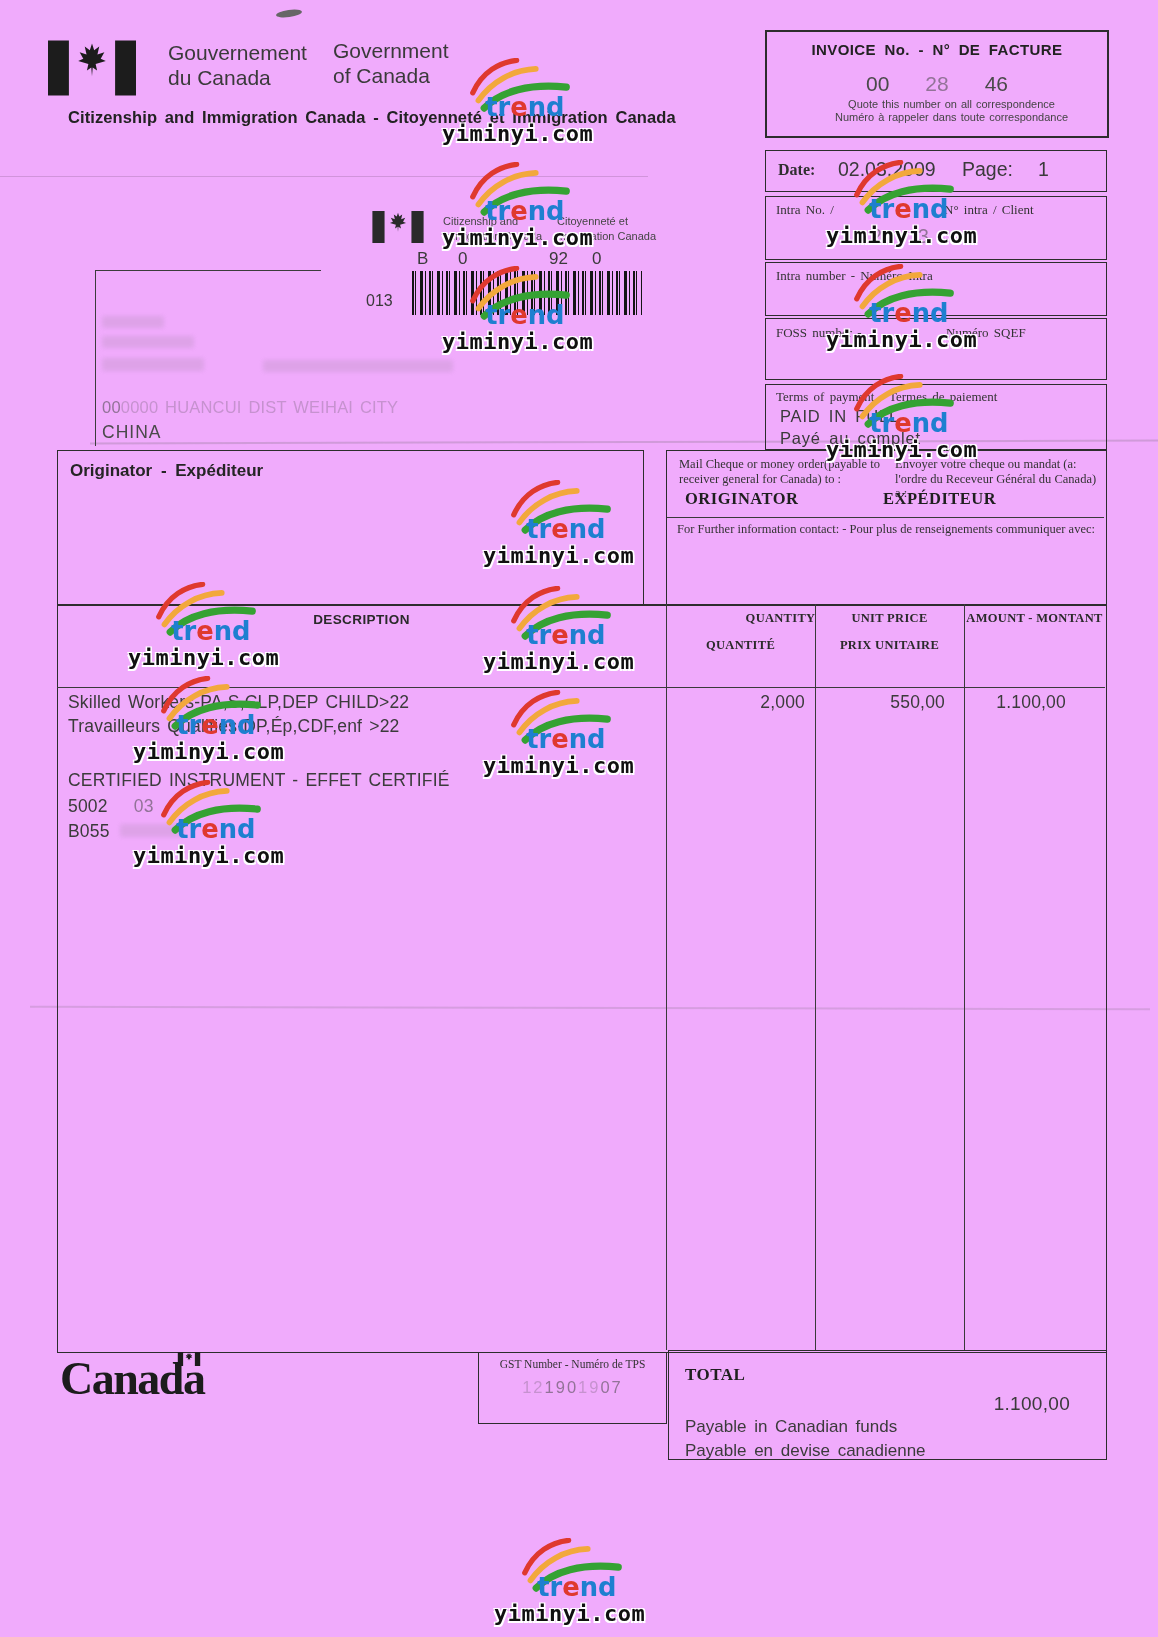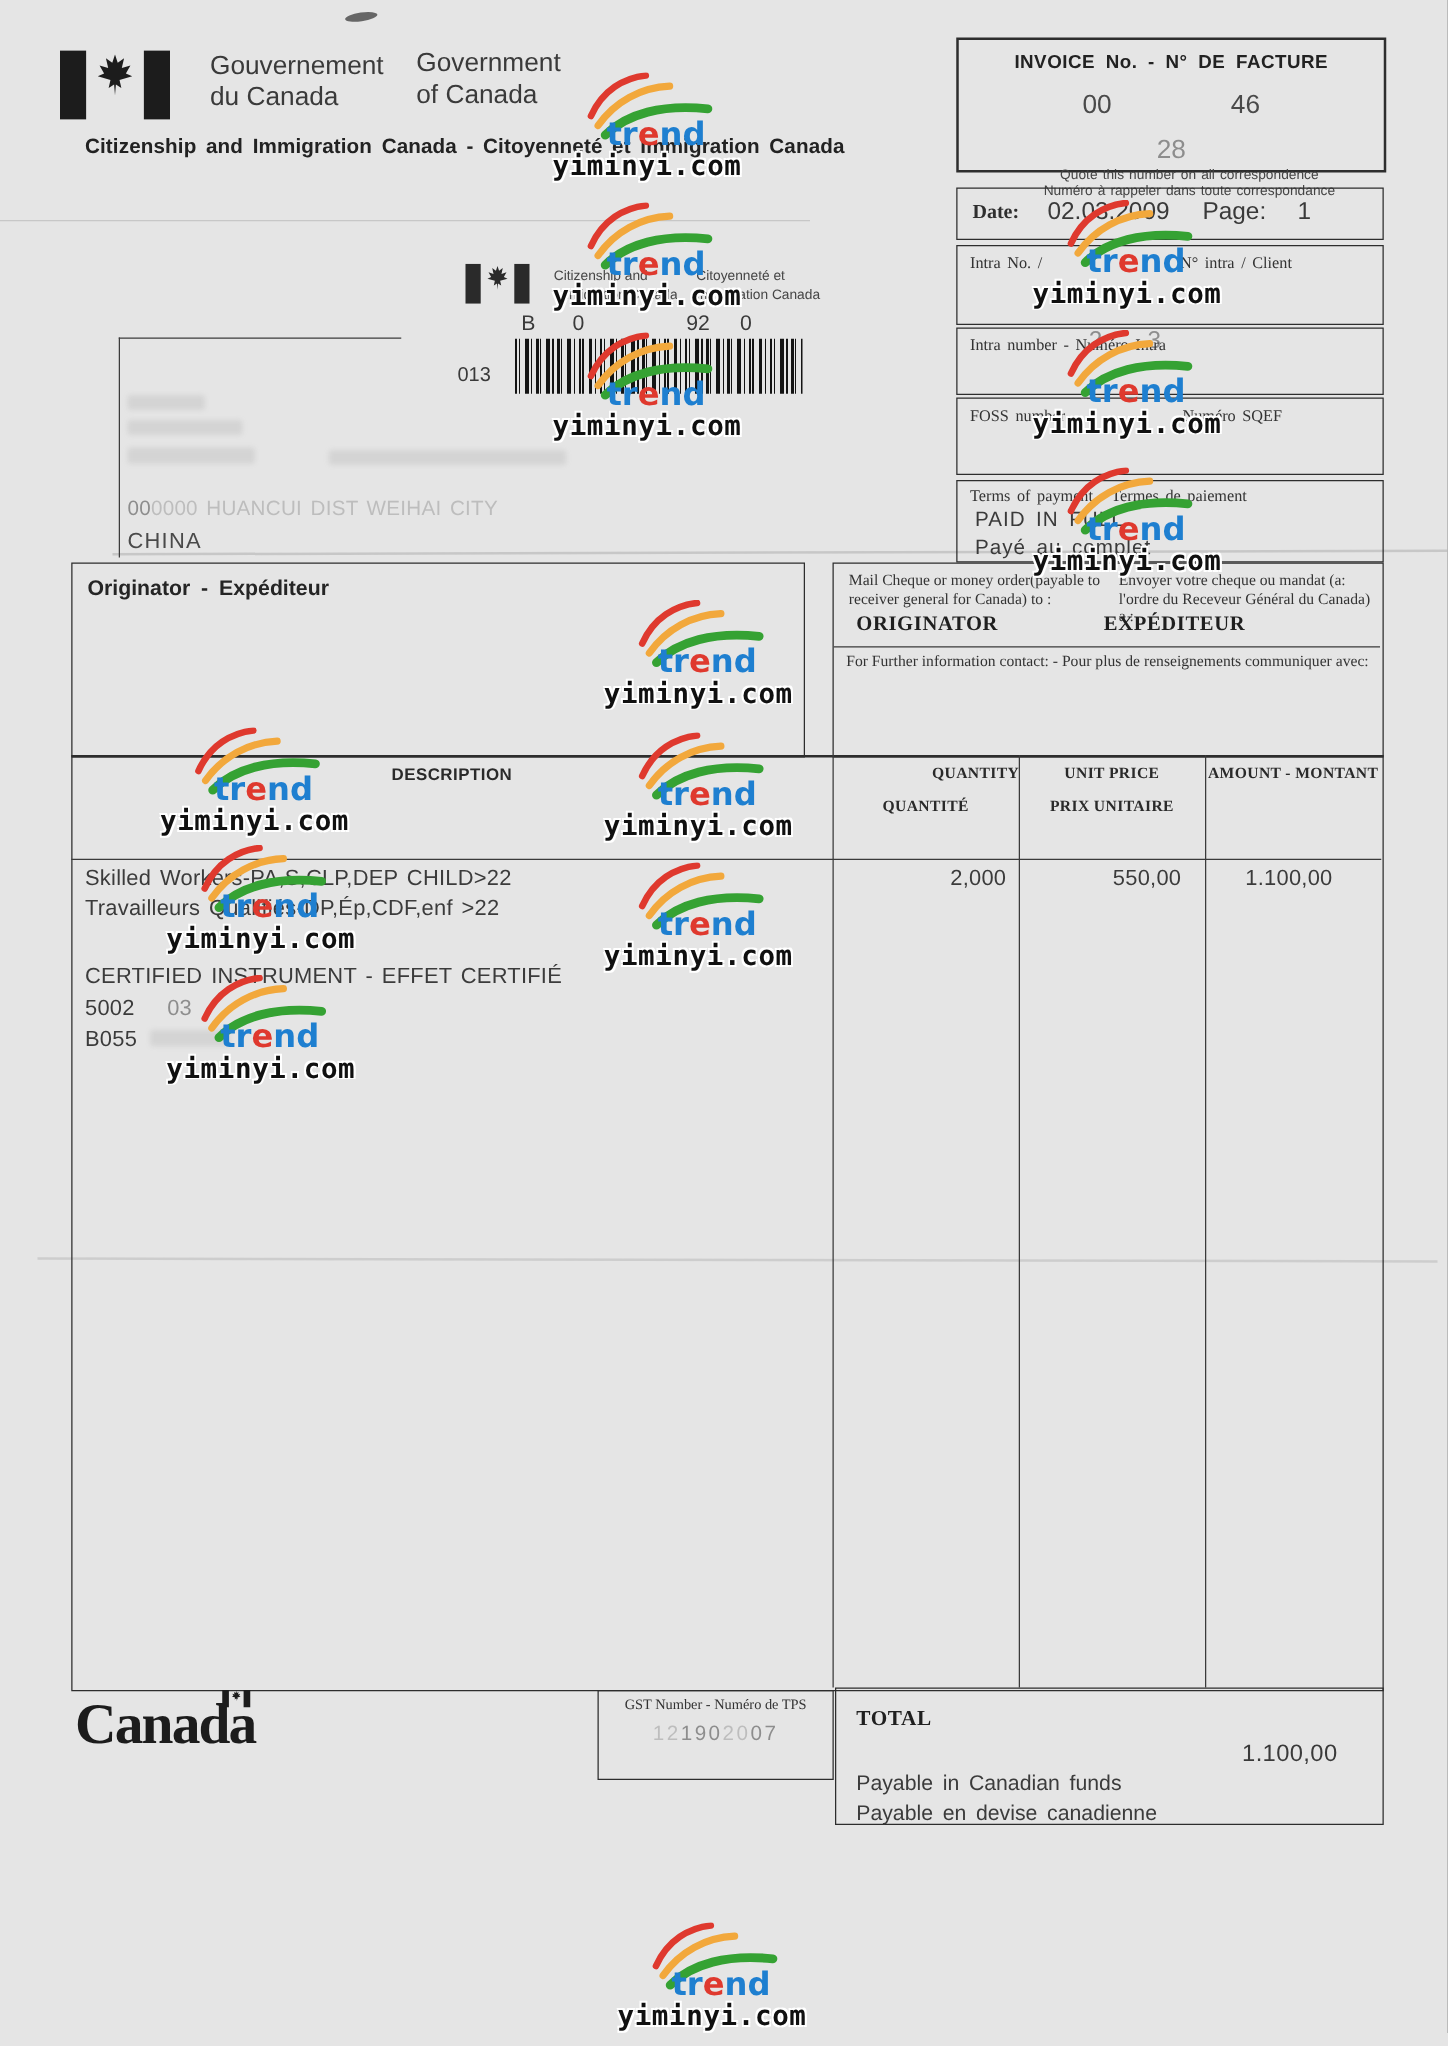--- a/index.html
+++ b/index.html
@@ -1,36 +1,36 @@
 <!DOCTYPE html>
 <html><head>
 <meta charset="utf-8">
 <style>
   html,body{margin:0;padding:0;background:#9a9a9a;}
-  #page{position:relative;width:1158px;height:1637px;margin:0 auto;background:#e5e5e5;
+  #page{position:relative;width:1158px;height:1637px;margin:0 auto;background:#f0abfc;
         font-family:"Liberation Sans",sans-serif;color:#2f2f2f;overflow:hidden;}
   .abs{position:absolute;}
   .serif{font-family:"Liberation Serif","DejaVu Serif",serif;}
   .box{border:1.5px solid #2d2d2d;background:transparent;}
   .lbl{font-family:"Liberation Serif","DejaVu Serif",serif;font-size:13px;color:#333;word-spacing:2px;}
   .gov-text{font-size:21px;color:#3a3a3a;line-height:25px;}
   .dept{font-size:16.5px;font-weight:bold;color:#222;word-spacing:3px;letter-spacing:.1px;}
   .inv-title{font-size:15px;font-weight:bold;color:#222;word-spacing:4px;letter-spacing:.4px;text-align:center;}
   .inv-num{font-size:21px;color:#4a4a4a;display:flex;justify-content:center;gap:36px;}
   .inv-note{font-size:11px;line-height:12.5px;color:#444;text-align:center;word-spacing:1px;padding-left:29px;}
   .val-lg{font-size:19.5px;color:#3a3a3a;}
   .paid{font-size:16.5px;color:#3a3a3a;letter-spacing:.8px;word-spacing:3px;}
   .cic-small{font-size:11px;color:#454545;line-height:15px;}
   .bc-digit{font-size:17px;color:#3a3a3a;}
   .body-txt{font-size:17.5px;color:#3b3b3b;letter-spacing:.2px;word-spacing:2px;}
   .th-serif{font-family:"Liberation Serif","DejaVu Serif",serif;font-size:12.5px;font-weight:bold;color:#2a2a2a;letter-spacing:.3px;text-align:center;}
   .vline{width:0;border-left:1.4px solid #3a3a3a;}
   .hline{height:0;border-top:1.5px solid #3a3a3a;}
   .faded{color:rgba(70,70,70,.25);}
-  .semi{color:rgba(70,70,70,.55);margin-top:36px;}
+  .semi{color:rgba(70,70,70,.55);}
   .smudge{background:rgba(110,110,110,.14);filter:blur(2px);border-radius:3px;}
   .crease{height:1.5px;background:rgba(95,95,95,.22);}
   .wm{position:absolute;width:150px;z-index:50;pointer-events:none;}
   .wm svg{display:block;margin-left:25px;}
   .wm-site{font-family:"DejaVu Sans Mono",monospace;font-weight:bold;font-size:22px;letter-spacing:.5px;
            color:#101010;text-align:center;margin-top:1px;
            text-shadow:-1.5px -1.5px 0 #fff,1.5px -1.5px 0 #fff,-1.5px 1.5px 0 #fff,1.5px 1.5px 0 #fff;}
   .barcode{background-image:repeating-linear-gradient(90deg,
       #141414 0 2px, transparent 2px 3px,
       #141414 3px 4px, transparent 4px 8px,
@@ -181,21 +181,21 @@
     <svg width="26" height="14" viewBox="0 0 160 100">
       <rect x="0" y="0" width="38" height="100" fill="#1c1c1c"></rect>
       <rect x="122" y="0" width="38" height="100" fill="#1c1c1c"></rect>
       <path fill="#1c1c1c" transform="translate(47,3) scale(0.66)" d="M50 4 L56 22 L70 12 L65 34 L84 28 L74 46 L88 52 L60 60 L64 78 L52 70 L50 94 L48 70 L36 78 L40 60 L12 52 L26 46 L16 28 L35 34 L30 12 L44 22 Z"></path>
     </svg>
   </div>
 
   <div class="abs box" style="left:478px;top:1352px;width:187px;height:70px;border-width:1.6px;">
     <div class="serif" style="margin:5px 0 0 0;text-align:center;font-size:11.5px;color:#333;">GST Number - Numéro de TPS</div>
     <div style="text-align:center;margin-top:8px;font-size:16.5px;letter-spacing:2px;color:#3d3d3d;">
-      <span class="faded">12</span><span class="semi">190</span><span class="faded">20</span><span class="semi">07</span>
+      <span class="faded">12</span><span class="semi">190</span><span class="faded">19</span><span class="semi">07</span>
     </div>
   </div>
 
   <div class="abs box" style="left:668px;top:1350px;width:437px;height:108px;border-width:1.7px;">
     <div class="serif" style="margin:14px 0 0 16px;font-weight:bold;font-size:17px;letter-spacing:.5px;color:#1f1f1f;">TOTAL</div>
     <div class="abs" style="right:36px;top:42px;font-size:19px;color:#3a3a3a;letter-spacing:.3px;">1.100,00</div>
     <div class="abs" style="left:16px;top:66px;font-size:17px;word-spacing:3px;color:#3b3b3b;">Payable in Canadian funds</div>
     <div class="abs" style="left:16px;top:90px;font-size:17px;word-spacing:3px;color:#3b3b3b;">Payable en devise canadienne</div>
   </div>
 

